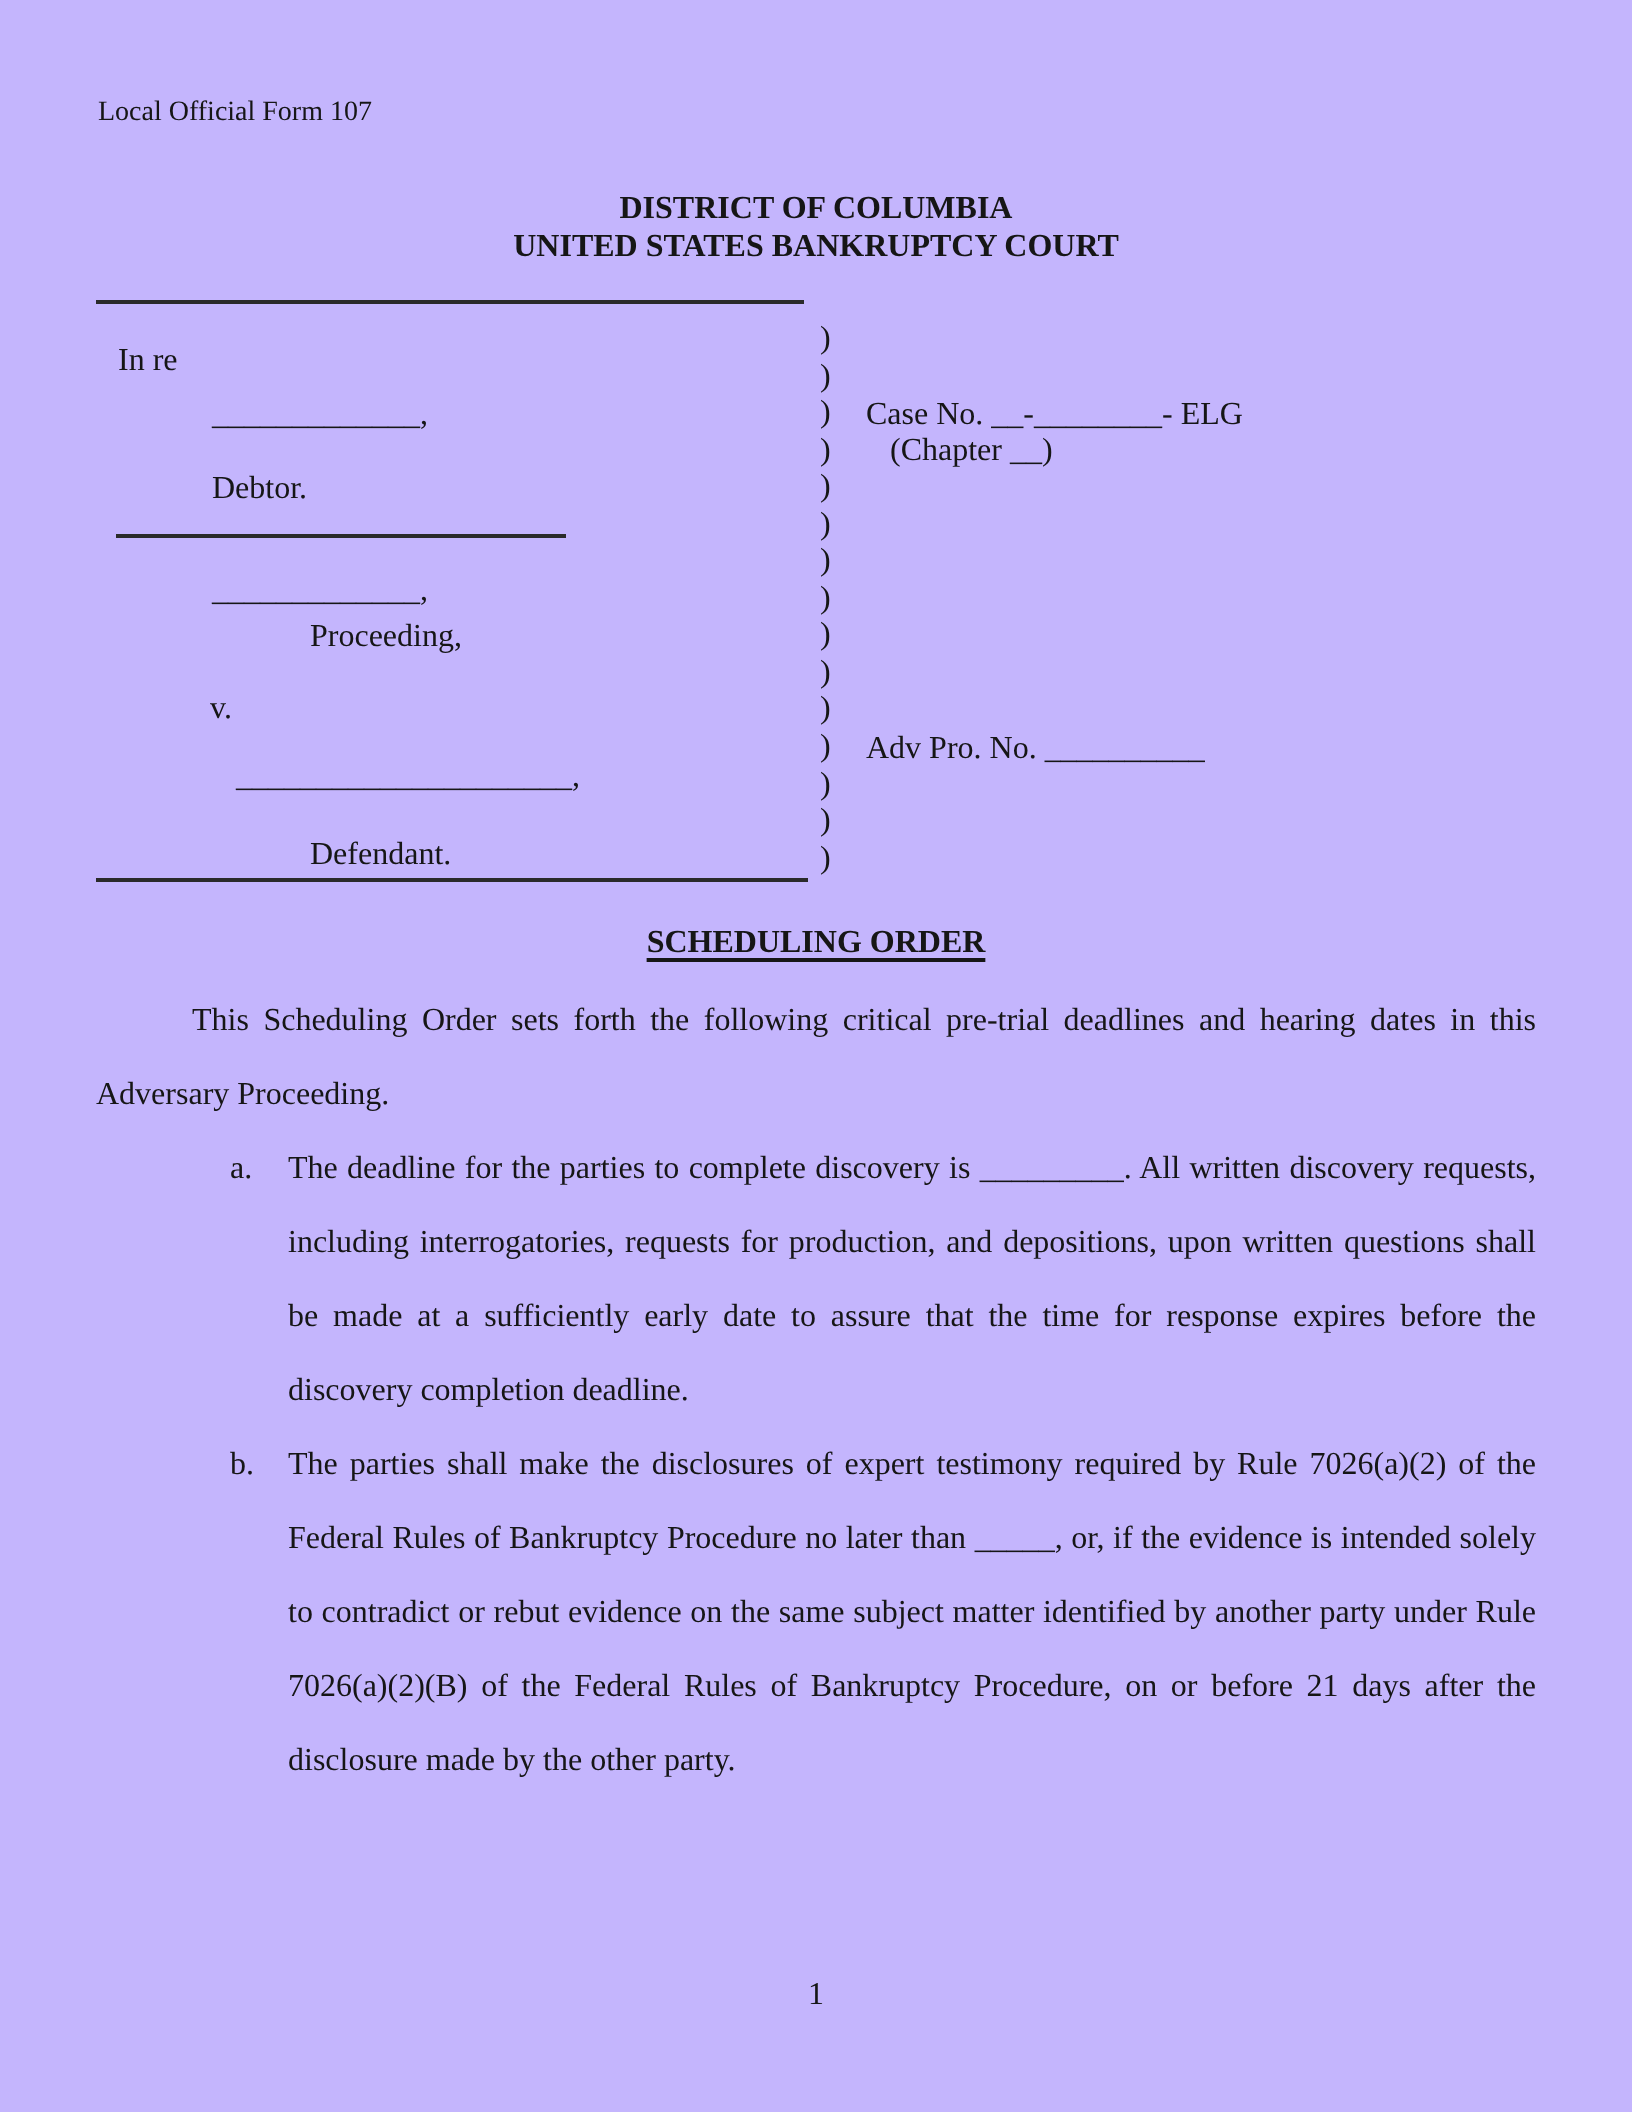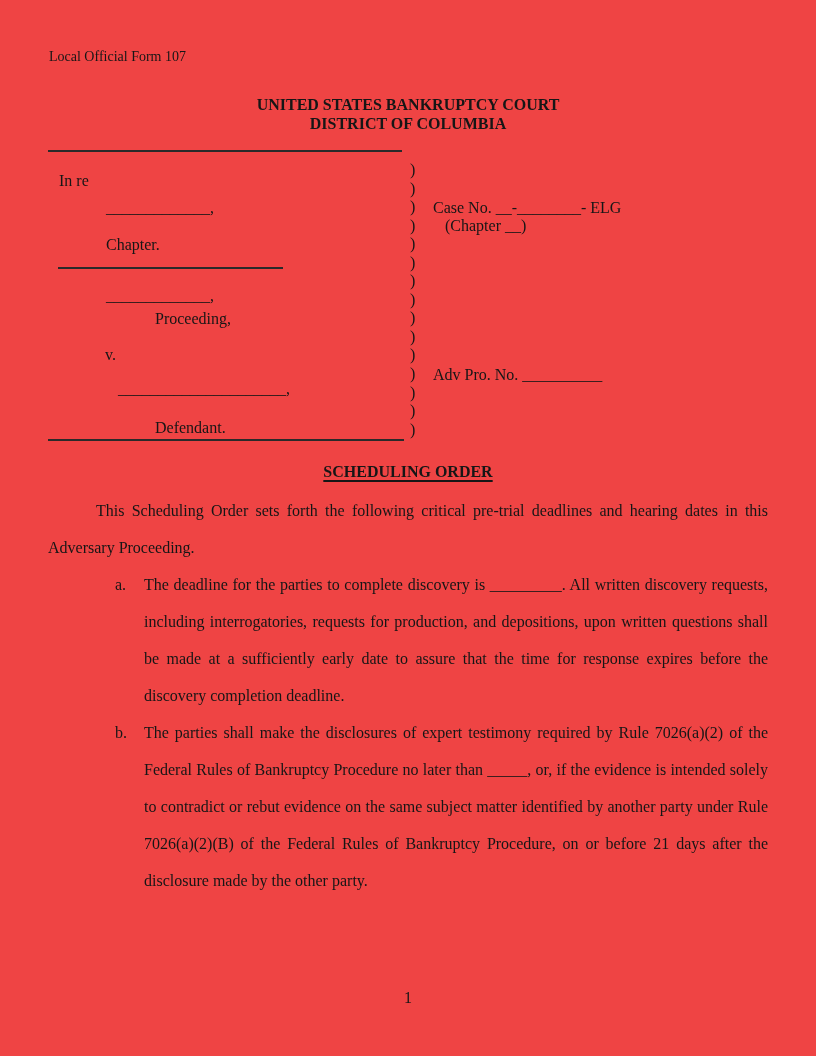--- a/index.html
+++ b/index.html
@@ -4,21 +4,21 @@
 <style>
   html, body {
     margin: 0;
     padding: 0;
     background: #ffffff;
   }
   .page {
     position: relative;
     width: 816px;
     height: 1056px;
-    background: #ef4444;
+    background: #c4b5fd;
     font-family: "Liberation Serif", serif;
     color: #161616;
     overflow: hidden;
   }
 
   
   .form-number {
     position: absolute;
     left: 49px;
     top: 48px;
@@ -137,31 +137,31 @@
   }
 </style>
 </head>
 <body>
 
 <div class="page">
 
   <div class="form-number">Local Official Form 107</div>
 
   <div class="court-header">
+    <div>DISTRICT OF COLUMBIA</div>
     <div>UNITED STATES BANKRUPTCY COURT</div>
-    <div>DISTRICT OF COLUMBIA</div>
   </div>
 
   <div class="cap-rule cap-rule-top"></div>
   <div class="cap-rule cap-rule-mid"></div>
   <div class="cap-rule cap-rule-bottom"></div>
 
   <div class="cap-text cap-in-re">In re</div>
   <div class="cap-text cap-debtor-blank">_____________,</div>
-  <div class="cap-text cap-debtor-label">Chapter.</div>
+  <div class="cap-text cap-debtor-label">Debtor.</div>
   <div class="cap-text cap-plaintiff-blank">_____________,</div>
   <div class="cap-text cap-plaintiff-label">Proceeding,</div>
   <div class="cap-text cap-versus">v.</div>
   <div class="cap-text cap-defendant-blank">_____________________,</div>
   <div class="cap-text cap-defendant-label">Defendant.</div>
 
   <div class="paren-column">
     <span>)</span>
     <span>)</span>
     <span>)</span>

